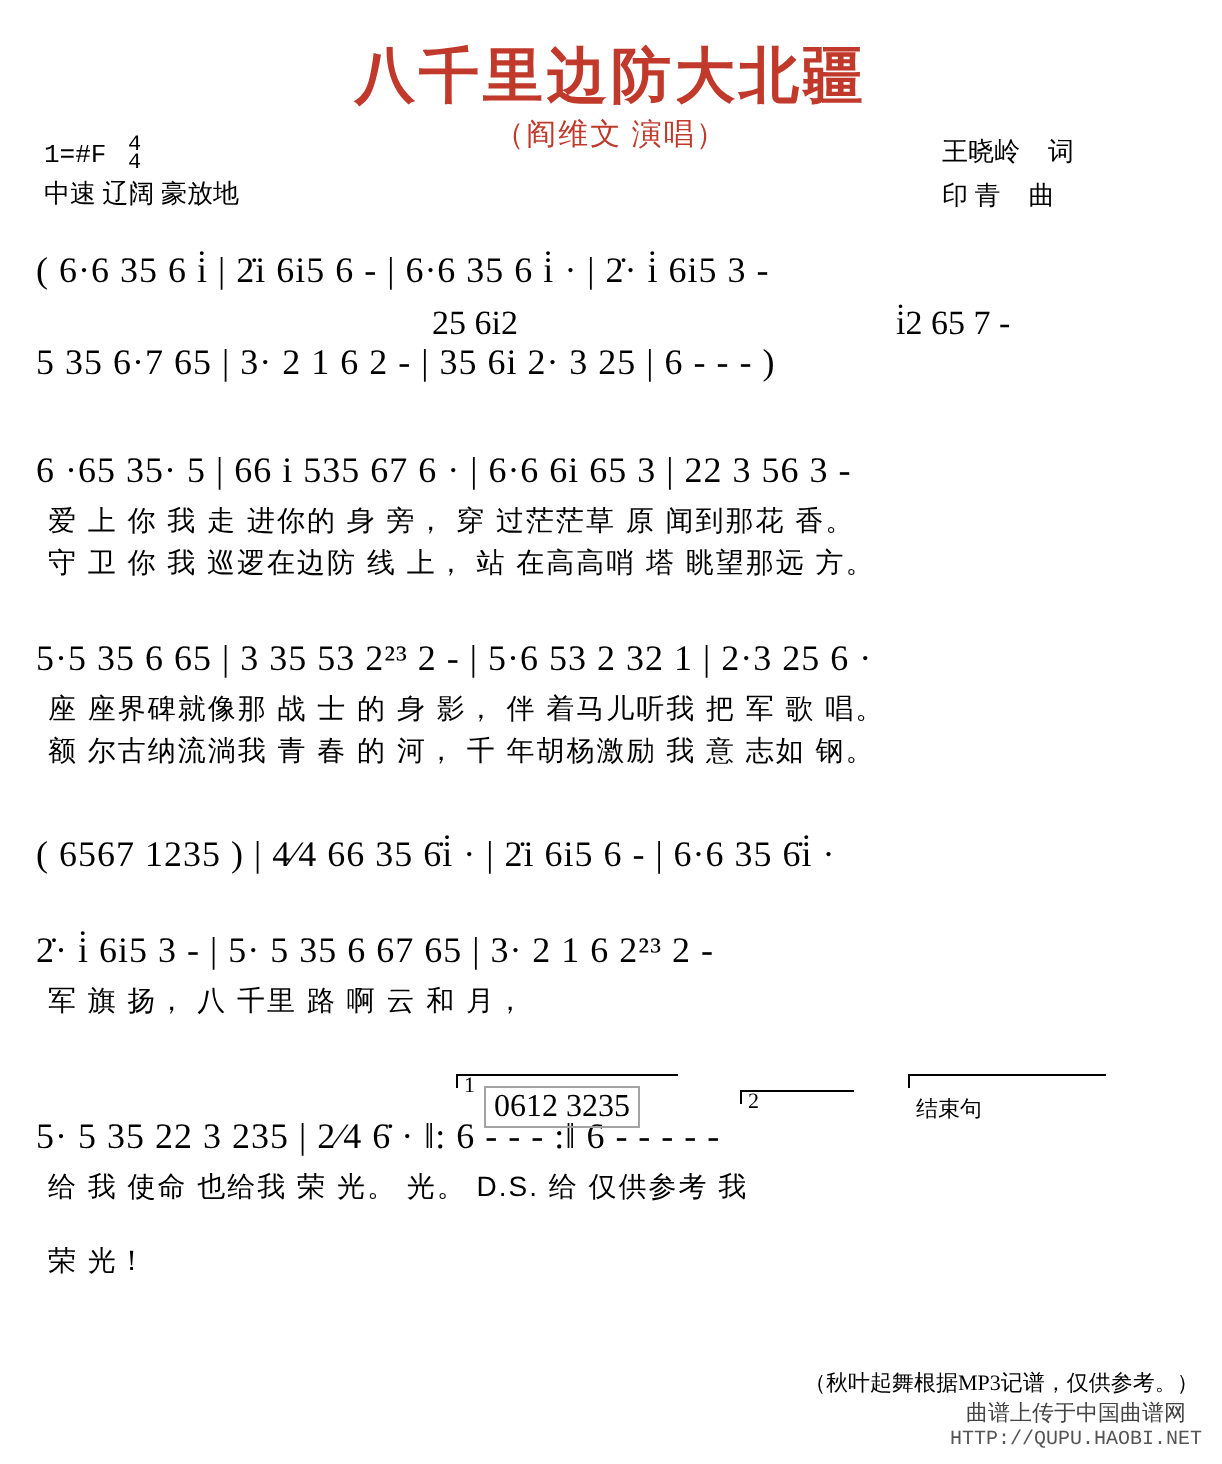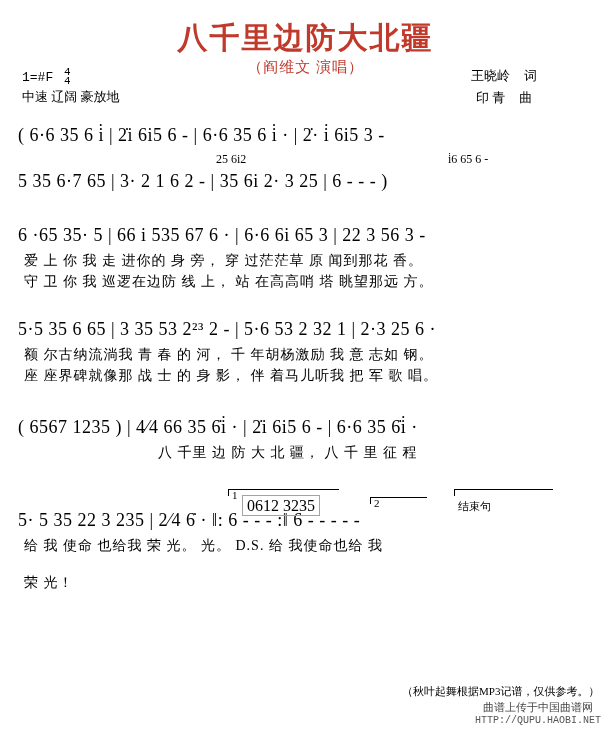--- a/index.html
+++ b/index.html
@@ -63,21 +63,21 @@
   }
   .frac span {
     display: block;
   }
   .meta-right {
     position: absolute;
     right: 74px;
     top: 65px;
     font-size: 13px;
     line-height: 22px;
-    text-align: center;
+    text-align: left;
   }
   .meta-right div span.role {
     margin-left: 14px;
   }
   .score {
     position: absolute;
     top: 118px;
     left: 0;
     width: 611px;
   }
@@ -89,21 +89,21 @@
     font-family: "Liberation Serif", serif;
     font-size: 17px;
     letter-spacing: 0.5px;
     white-space: nowrap;
     line-height: 30px;
   }
   .notes.big {
     font-size: 18px;
   }
   .lyric {
-    font-family: Liberation Serif, serif;
+    font-family: Liberation Sans, sans-serif;
     font-size: 14px;
     letter-spacing: 1px;
     white-space: nowrap;
     line-height: 21px;
     margin-left: 6px;
   }
   .footer-note {
     position: absolute;
     left: 402px;
     top: 684px;
@@ -141,21 +141,21 @@
     white-space: nowrap;
   }
   .bracket {
     position: absolute;
     border-top: 1px solid #000;
     border-left: 1px solid #000;
     height: 6px;
   }
   .ovl {
     position: absolute;
-    font-size: 12px;
+    font-size: 17px;
     white-space: nowrap;
   }
 </style>
 </head>
 <body>
 
 <div class="sheet">
 
   <div class="title">八千里边防大北疆</div>
   <div class="singer">（阎维文 演唱）</div>
@@ -177,54 +177,57 @@
   </div>
 
   <div class="score">
 
     <div class="sysrow" style="margin-top:2px;">
       <div class="notes big">( 6·6 35 6 i̇  |  2̇i 6i5 6 -  |  6·6 35 6 i̇ ·  |  2̇· i̇ 6i5 3 -</div>
     </div>
 
     <div class="sysrow" style="margin-top:16px;">
       <div class="ovl" style="left:198px; top:-14px;">25 6i2</div>
-      <div class="ovl" style="left:430px; top:-14px;">i̇6 65 6 -</div>
+      <div class="ovl" style="left:430px; top:-14px;">i̇2 65 7 -</div>
       <div class="notes big">5 35 6·7 65  |  3· 2 1 6 2   -   |  35 6i 2· 3 25  |  6  -  -  - )</div>
     </div>
 
     <div class="sysrow" style="margin-top:24px;">
       <div class="notes big">6 ·65 35· 5  |  66 i 535 67 6 ·  |  6·6 6i 65 3  |  22 3 56 3 -</div>
       <div class="lyric">爱 上 你 我  走 进你的 身 旁，   穿 过茫茫草  原  闻到那花  香。</div>
       <div class="lyric">守 卫 你 我  巡逻在边防  线 上，   站 在高高哨  塔  眺望那远  方。</div>
     </div>
 
     <div class="sysrow" style="margin-top:22px;">
       <div class="notes big">5·5 35 6 65  |  3 35 53 2²³ 2 -  |  5·6 53 2 32 1  |  2·3 25 6 ·</div>
+      <div class="lyric">座 座界碑就像那  战 士 的 身    影，   伴 着马儿听我 把    军  歌 唱。</div>
       <div class="lyric">额 尔古纳流淌我  青    春 的 河，   千 年胡杨激励 我   意 志如 钢。</div>
-      <div class="lyric">座 座界碑就像那  战 士 的 身    影，   伴 着马儿听我 把    军  歌 唱。</div>
     </div>
 
     <div class="sysrow" style="margin-top:26px;">
       <div class="notes big">( 6567 1235 )  |  4⁄4  66 35 6̇i̇ ·  |  2̇i 6i5 6 -  |  6·6 35 6̇i̇ ·</div>
-      <div class="lyric" style="margin-left:140px;">八 千里 边 防   大 北 疆，    八 千 里   征 程</div>
-    </div>
-
+    </div>
+
+    <div class="sysrow" style="margin-top:18px;">
+      <div class="notes big">2̇· i̇ 6i5 3 -  |  5· 5 35 6 67 65  |  3· 2 1 6  2²³ 2 -</div>
+      <div class="lyric">军    旗 扬，    八  千里  路 啊    云    和 月，</div>
+    </div>
 
     <div class="sysrow" style="margin-top:22px;">
       <div style="position:relative; height:20px;">
         <div class="bracket" style="left:210px; top:4px; width:110px;"></div>
         <div class="ending-label" style="left:214px; top:4px;">1</div>
         <div class="bracket" style="left:352px; top:12px; width:56px;"></div>
         <div class="ending-label" style="left:356px; top:12px;">2</div>
         <div class="bracket" style="left:436px; top:4px; width:98px;"></div>
         <div class="ending-label" style="left:440px; top:14px;">结束句</div>
         <span class="box" style="position:absolute; left:222px; top:10px;">0612 3235</span>
       </div>
       <div class="notes big">5· 5  35  22 3  235  |  2⁄4  6̇ ·  ‖:  6 - - -  :‖  6 - - - - -</div>
-      <div class="lyric">给 我 使命 也给我 荣    光。                    光。    D.S. 给 我使命也给 我</div>
+      <div class="lyric">给 我 使命 也给我 荣    光。                    光。    D.S. 给 仅供参考 我</div>
     </div>
 
     <div class="sysrow" style="margin-top:16px;">
       <div class="lyric">荣                                              光！</div>
     </div>
 
   </div>
 
   <div class="footer-note">（秋叶起舞根据MP3记谱，仅供参考。）</div>
 

